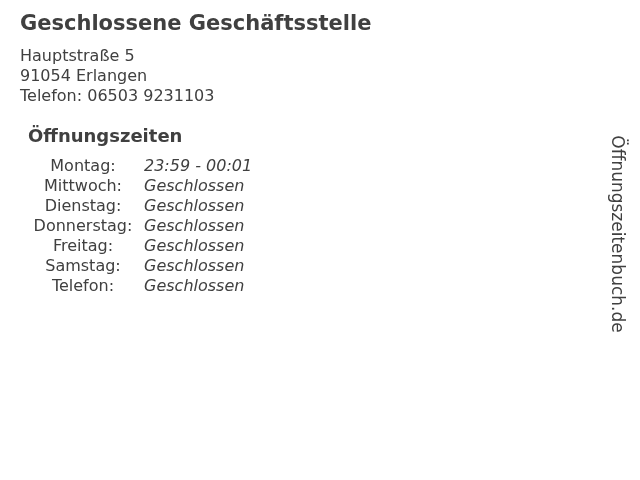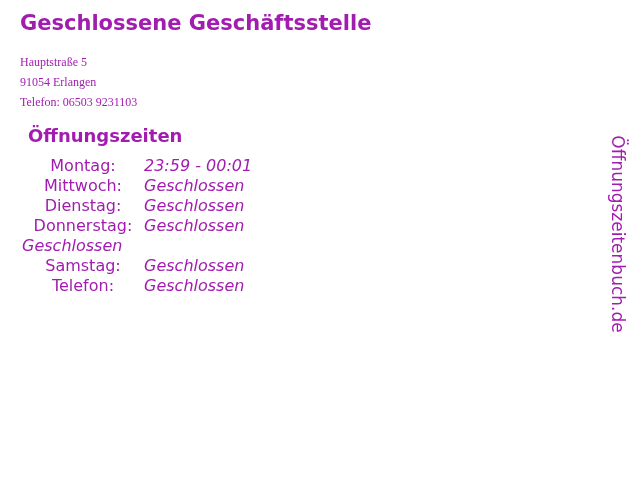--- a/index.html
+++ b/index.html
@@ -5,41 +5,40 @@
   html, body {
     margin: 0;
     padding: 0;
     background: #ffffff;
   }
   .page {
     position: relative;
     width: 640px;
     height: 480px;
     background: #ffffff;
-    color: #a21caf;
+    color: #404040;
     font-family: "DejaVu Sans", sans-serif;
     overflow: hidden;
   }
   .title {
     position: absolute;
     left: 20px;
     top: 11px;
     margin: 0;
     font-size: 21px;
     font-weight: bold;
     line-height: 24px;
     white-space: nowrap;
   }
   .address {
     position: absolute;
     left: 20px;
-    top: 52px;
-    font-size: 12px;
+    top: 46px;
+    font-size: 16px;
     line-height: 20px;
-    font-family: Liberation Serif, serif;
   }
   .hours-heading {
     position: absolute;
     left: 28px;
     top: 124px;
     margin: 0;
     font-size: 18px;
     font-weight: bold;
     line-height: 24px;
     white-space: nowrap;
@@ -99,20 +98,21 @@
     </div>
     <div class="hours-row">
       <span class="hours-day">Dienstag:</span>
       <span class="hours-time">Geschlossen</span>
     </div>
     <div class="hours-row">
       <span class="hours-day">Donnerstag:</span>
       <span class="hours-time">Geschlossen</span>
     </div>
     <div class="hours-row">
+      <span class="hours-day">Freitag:</span>
       <span class="hours-time">Geschlossen</span>
     </div>
     <div class="hours-row">
       <span class="hours-day">Samstag:</span>
       <span class="hours-time">Geschlossen</span>
     </div>
     <div class="hours-row">
       <span class="hours-day">Telefon:</span>
       <span class="hours-time">Geschlossen</span>
     </div>

